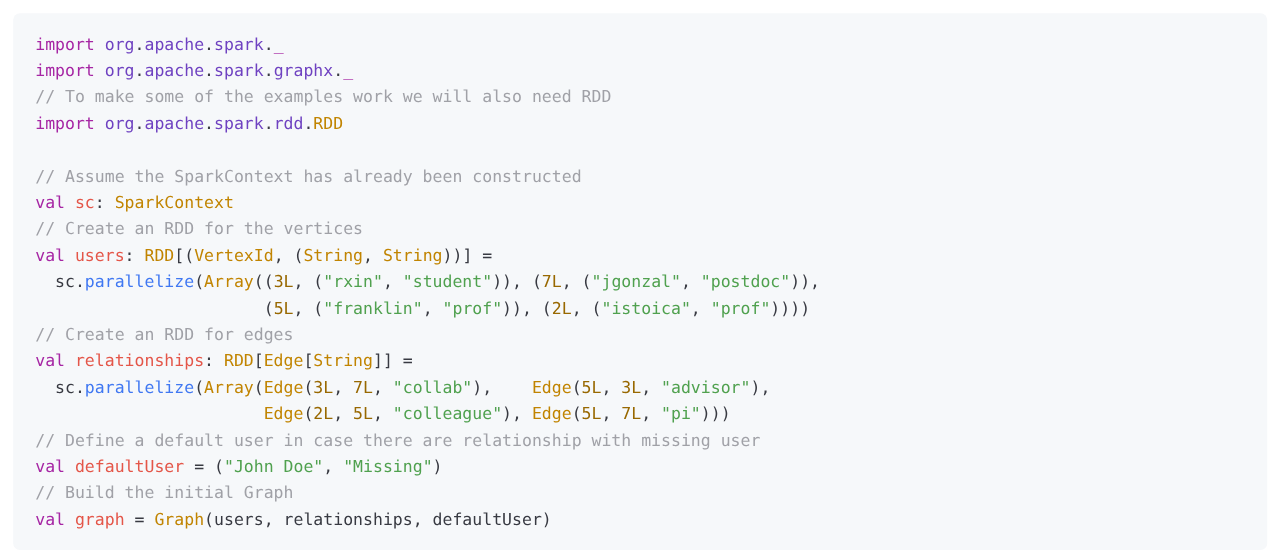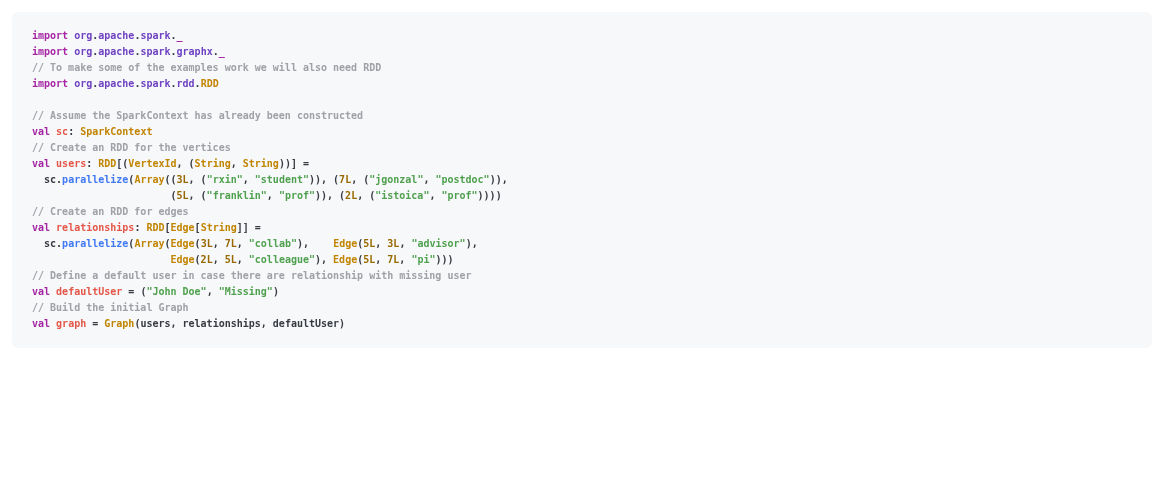--- a/index.html
+++ b/index.html
@@ -6,26 +6,25 @@
     margin: 0;
     padding: 0;
     font-family: "SFMono-Regular", Consolas, "Liberation Mono", Menlo, monospace;
     background: #fff;
   }
   .code-block {
     background: #f6f8fa;
     border-radius: 6px;
     padding: 16px 20px;
     margin: 12px;
-    font-size: 10px;
+    font-size: 15px;
     line-height: 1.6;
     white-space: pre;
     overflow-x: auto;
     color: #24292e;
-    font-weight: bold;
   }
   .tok-kw { color: #a626a4; }       
   .tok-pkg { color: #6f42c1; }      
   .tok-type { color: #c18401; }
   .tok-cm { color: #a0a1a7; }       
   .tok-str { color: #50a14f; }      
   .tok-num { color: #986801; }      
   .tok-var { color: #e45649; }      
   .tok-fn { color: #4078f2; }       
   .tok-plain { color: #383a42; }

